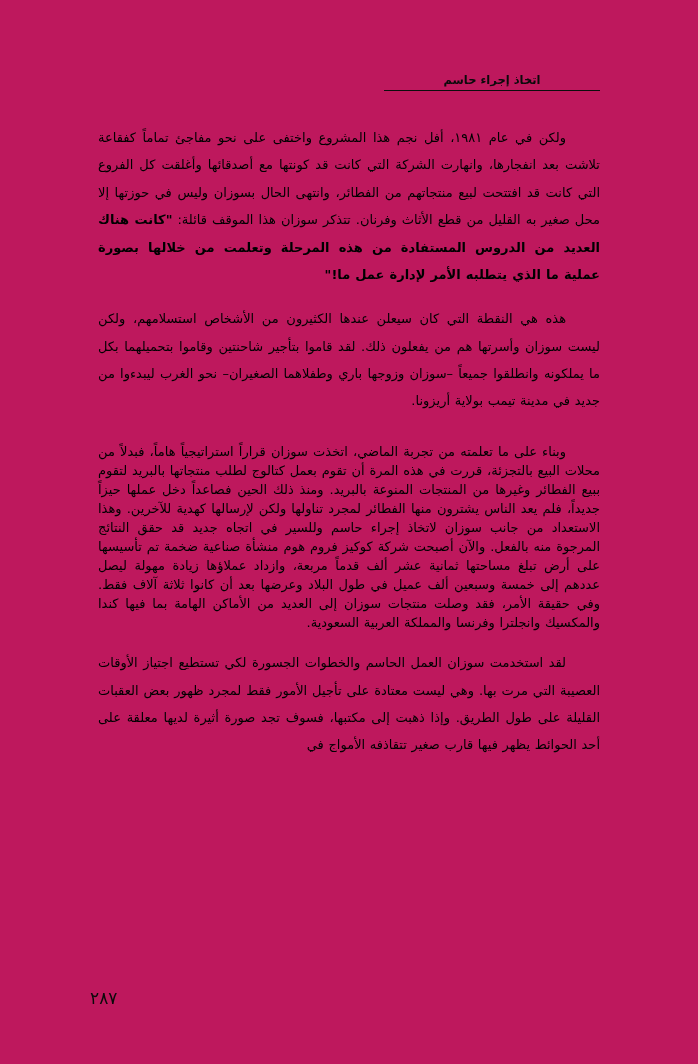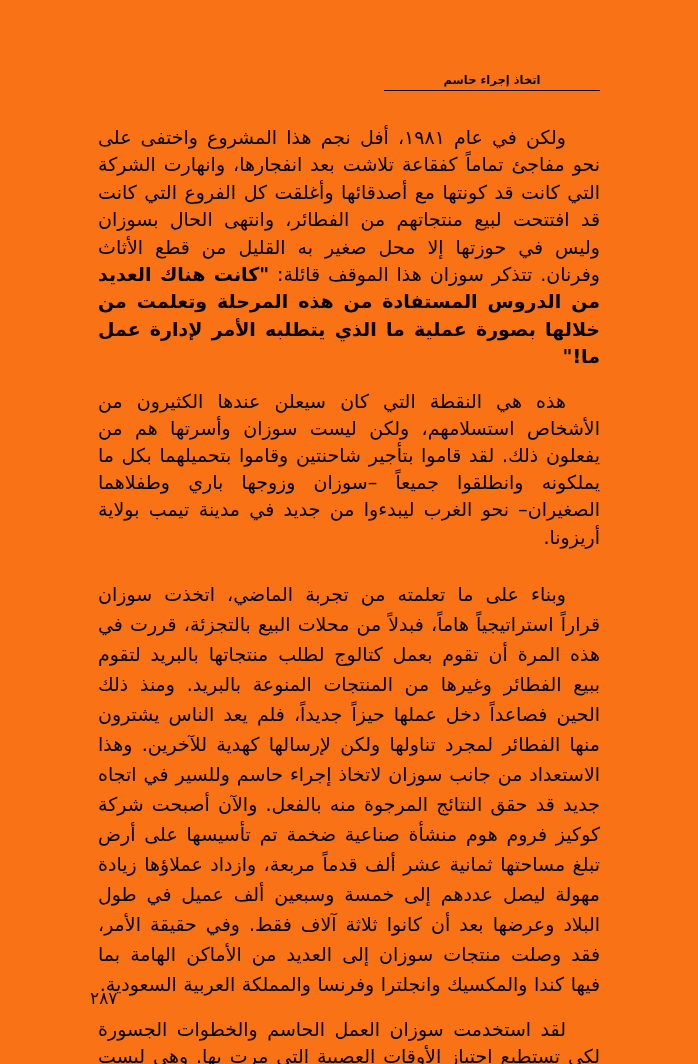--- a/index.html
+++ b/index.html
@@ -7,21 +7,21 @@
     margin: 0;
     padding: 0;
     background: #ffffff;
   }
 
   .page {
     position: relative;
     width: 698px;
     height: 1064px;
     margin: 0 auto;
-    background: #f97316;
+    background: #be185d;
     overflow: hidden;
     font-family: "DejaVu Sans", "Liberation Sans", sans-serif;
     color: #000000;
     box-sizing: border-box;
   }
 
   
   .running-head {
     position: absolute;
     top: 74px;
@@ -54,36 +54,36 @@
     top: 124px;
     right: 98px;
     width: 502px;
     direction: rtl;
     text-align: justify;
     text-align-last: right;
   }
 
   .para {
     margin: 0 0 17px 0;
-    font-size: 19px;
+    font-size: 13px;
     line-height: 27.4px;
     text-indent: 34px;
     text-align: justify;
     text-align-last: right;
     word-spacing: 0.5px;
     color: #000000;
   }
 
   .para .quote-bold {
     font-weight: 700;
   }
 
   
   .para.p2 { line-height: 27.2px; }
-  .para.p3 { line-height: 30px; margin-top: 28px; }
+  .para.p3 { line-height: 19px; margin-top: 28px; }
 
   
   .folio {
     position: absolute;
     left: 90px;
     bottom: 56px;
     font-size: 17px;
     font-weight: 400;
     letter-spacing: 0.5px;
     color: #0a0a0a;

